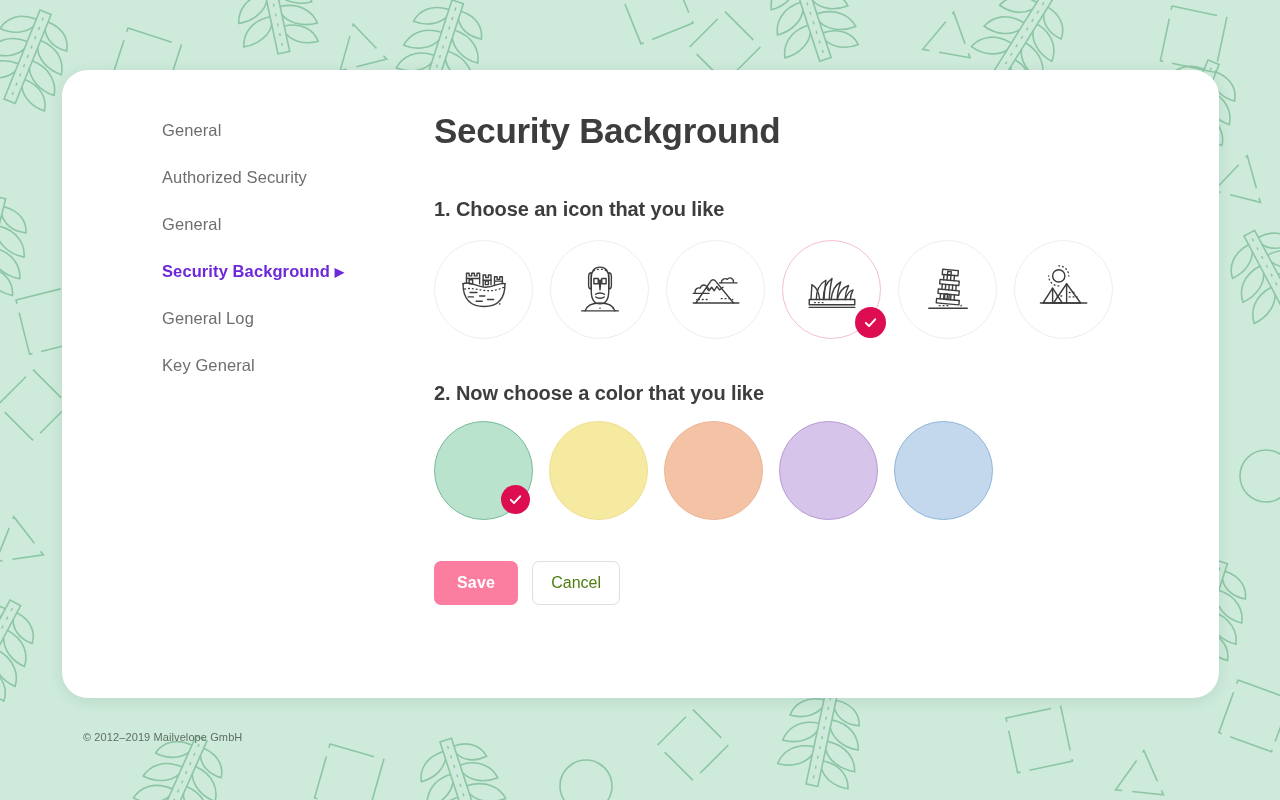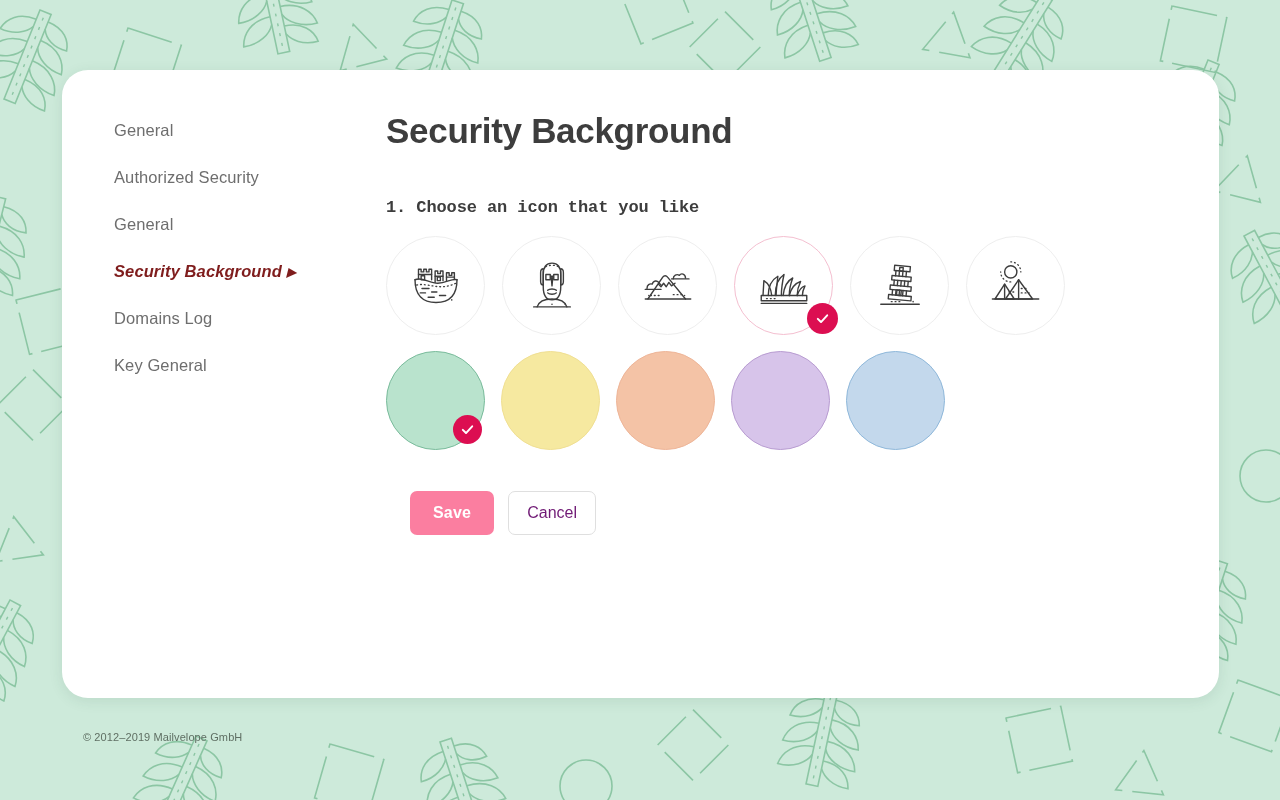--- a/index.html
+++ b/index.html
@@ -31,42 +31,42 @@
     position: absolute;
     left: 62px;
     top: 70px;
     width: 1157px;
     height: 628px;
     background: #ffffff;
     border-radius: 26px;
     box-shadow: 0 3px 14px rgba(40,80,60,0.10);
     z-index: 2;
     display: flex;
+    padding-left: 48px;
   }
 
   
   #sidebar {
     width: 300px;
     padding: 52px 0 0 52px;
     flex: 0 0 300px;
   }
   .nav-item {
     font-size: 16.5px;
     color: #6e6e6e;
     line-height: 1;
     padding: 0;
     margin-bottom: 30.5px;
     letter-spacing: 0.1px;
     cursor: pointer;
     white-space: nowrap;
   }
   .nav-item.active {
-    color: #7f1d1d;
+    color: #6d28d9;
     font-weight: 700;
-    font-style: italic;
   }
   .nav-item.active .nav-arrow {
     font-size: 12px;
     margin-left: 5px;
     position: relative;
     top: -1px;
   }
 
   
   #main {
@@ -77,25 +77,24 @@
   #page-title {
     font-size: 35px;
     font-weight: 700;
     color: #3d3d3d;
     letter-spacing: -0.3px;
     line-height: 1.1;
     margin-bottom: 0;
   }
 
   .section-heading {
-    font-size: 17px;
+    font-size: 20px;
     font-weight: 700;
     color: #3d3d3d;
     letter-spacing: -0.1px;
-    font-family: Liberation Mono, monospace;
   }
   #icon-section-heading { margin-top: 47px; }
   #color-section-heading { margin-top: 43px; }
 
   
   #icon-row {
     display: flex;
     gap: 17px;
     margin-top: 19px;
   }
@@ -189,25 +188,24 @@
     color: #ffffff;
     border: none;
     border-radius: 7px;
     font-size: 16px;
     font-weight: 700;
     font-family: "Liberation Sans", sans-serif;
     padding: 0 23px;
     height: 44px;
     cursor: pointer;
     letter-spacing: 0.2px;
-    margin-left: 24px;
   }
   #cancel-button {
     background: #ffffff;
-    color: #701a75;
+    color: #4d7c0f;
     border: 1.2px solid #dfdfdf;
     border-radius: 7px;
     font-size: 16px;
     font-weight: 400;
     font-family: "Liberation Sans", sans-serif;
     padding: 0 18px;
     height: 44px;
     cursor: pointer;
   }
 
@@ -297,21 +295,21 @@
     <div class="nav-item">
       <span>Authorized Security</span>
     </div>
     <div class="nav-item">
       <span>General</span>
     </div>
     <div class="nav-item active">
       <span>Security Background</span><span class="nav-arrow">▶</span>
     </div>
     <div class="nav-item">
-      <span>Domains Log</span>
+      <span>General Log</span>
     </div>
     <div class="nav-item">
       <span>Key General</span>
     </div>
   </nav>
 
   <main id="main">
 
     <h1 id="page-title">Security Background</h1>
 
@@ -415,20 +413,21 @@
           <path class="ln" d="M8 48 L19 31 L30 48 Z"></path>
           <path class="ln" d="M20 48 L35 26 L51 48 Z"></path>
           <path class="ln" d="M35 26 L35 48"></path>
           <path class="ln" d="M19 31 L19 48"></path>
           <path class="ln" d="M5 48 L58 48"></path>
           <path class="ln-d" d="M38 36 L45 36 M38 41 L47 41 M24 40 L31 40"></path>
         </svg>
       </div>
     </div>
 
+    <h2 id="color-section-heading" class="section-heading">2. Now choose a color that you like</h2>
 
     <div id="color-row">
 
       <div class="color-choice">
         <span class="swatch" style="background:#b9e3cd; border:1.5px solid #79bb9b;"></span>
         <div class="check-badge">
           <svg viewBox="0 0 16 16">
               <path d="M3 8.4 L6.4 11.8 L13 4.6"></path>
             </svg>
         </div>

